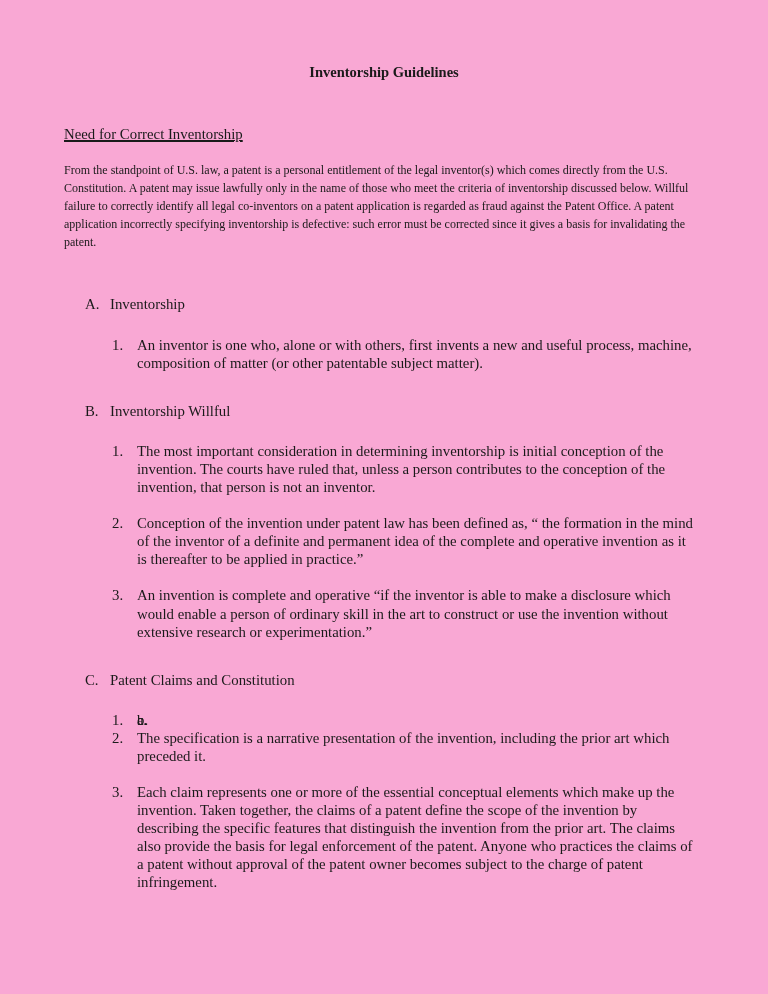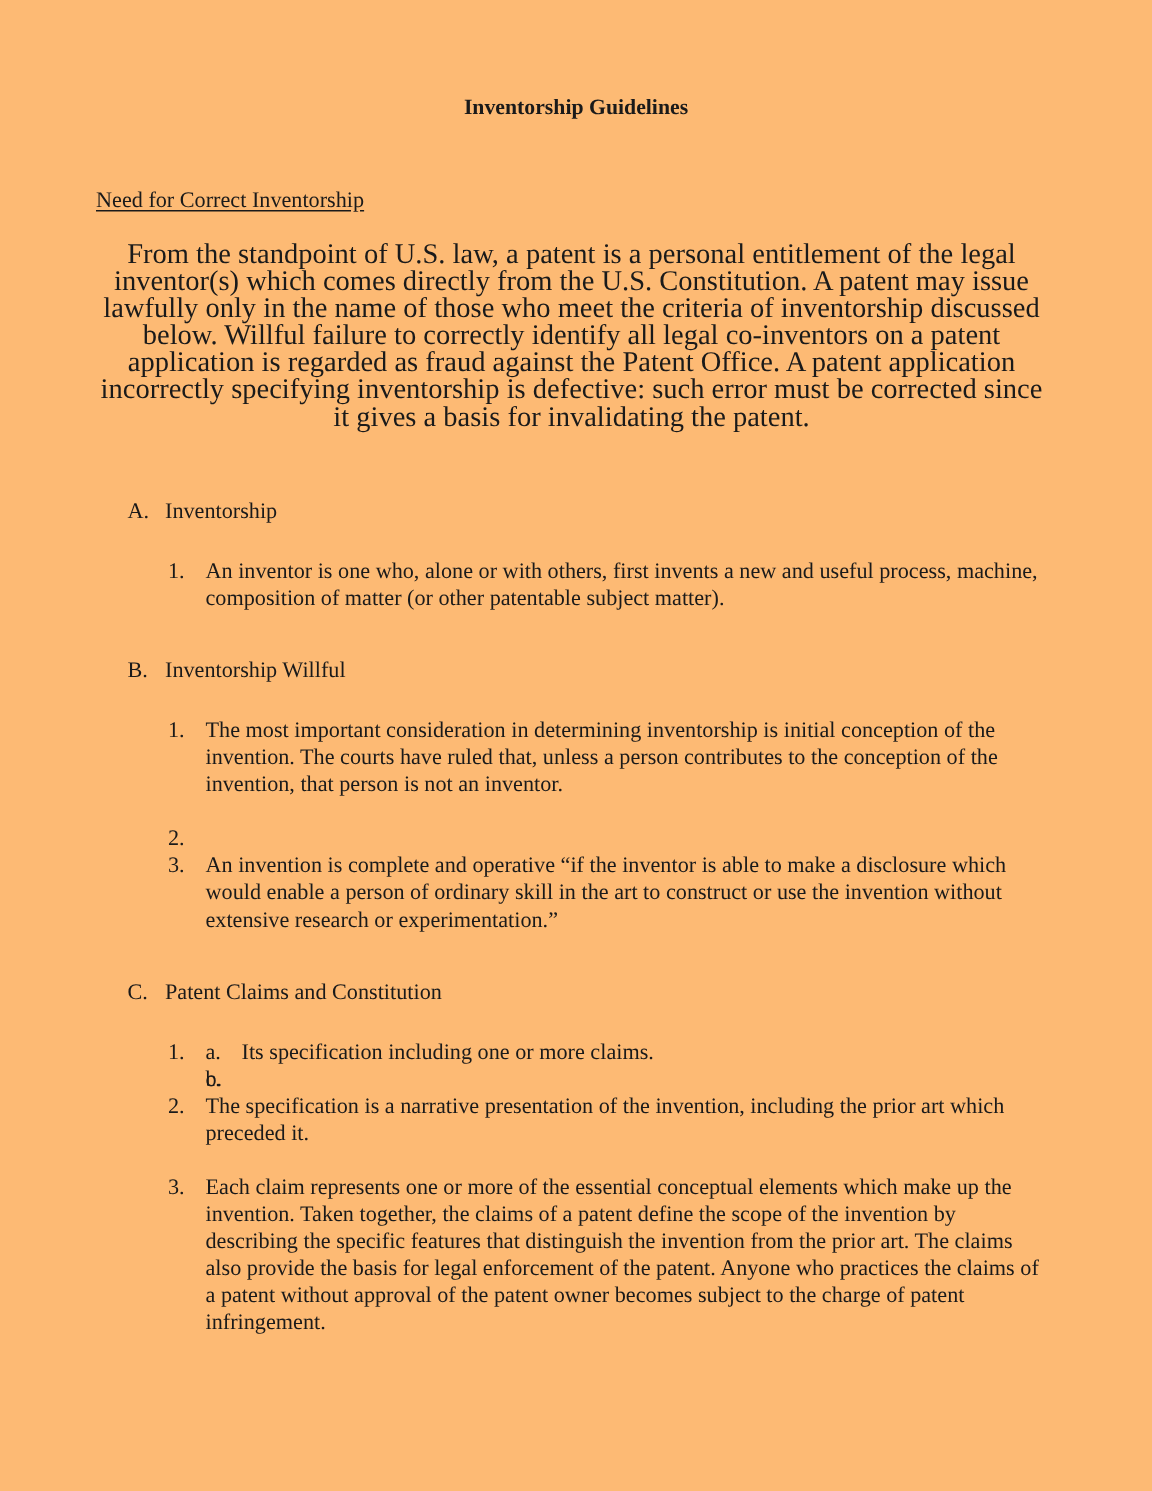--- a/index.html
+++ b/index.html
@@ -12,50 +12,51 @@
     width: 768px;
     height: 994px;
     font-family: "Liberation Serif", "DejaVu Serif", serif;
     color: #1a1a1a;
     overflow: hidden;
   }
   .page {
     position: relative;
     width: 768px;
     height: 994px;
-    background: #fdba74;
+    background: #f9a8d4;
     box-sizing: border-box;
     padding: 0;
   }
   .doc-title {
     text-align: center;
     font-weight: bold;
     font-size: 14.5px;
     line-height: 18px;
     margin: 0;
     padding-top: 63px;
   }
   .section-heading {
     font-size: 14.8px;
     line-height: 18px;
     margin: 0;
     padding-left: 64px;
     padding-top: 0;
+    text-decoration: underline;
   }
   .section-heading span.u {
     text-decoration: underline;
     text-underline-offset: 2px;
   }
   .body-para {
-    font-size: 19px;
+    font-size: 12px;
     line-height: 18.1px;
     margin: 0;
     padding-left: 64px;
     padding-right: 70px;
-    text-align: center;
+    text-align: left;
   }
   
   .lvl-a {
     position: relative;
     font-size: 14.8px;
     line-height: 18.1px;
     padding-left: 110px;
     padding-right: 72px;
     margin: 0;
   }
@@ -146,20 +147,21 @@
 
   <div class="lvl-1">
     <span class="marker">1.</span>
     <span>The most important consideration in determining inventorship is initial conception of the invention. The courts have ruled that, unless a person contributes to the conception of the invention, that person is not an inventor.</span>
   </div>
 
   <div class="gap-md"></div>
 
   <div class="lvl-1">
     <span class="marker">2.</span>
+    <span>Conception of the invention under patent law has been defined as, “ the formation in the mind of the inventor of a definite and permanent idea of the complete and operative invention as it is thereafter to be applied in practice.”</span>
   </div>
 
   <div class="gap-md"></div>
 
   <div class="lvl-1">
     <span class="marker">3.</span>
     <span>An invention is complete and operative “if the inventor is able to make a disclosure which would enable a person of ordinary skill in the art to construct or use the invention without extensive research or experimentation.”</span>
   </div>
 
   <div class="gap-xl"></div>
@@ -170,21 +172,20 @@
   </div>
 
   <div class="gap-lg"></div>
 
   <div class="lvl-1">
     <span class="marker">1.</span>
   </div>
 
   <div class="lvl-abc">
     <span class="marker">a.</span>
-    <span>Its specification including one or more claims.</span>
   </div>
 
   <div class="lvl-abc">
     <span class="marker">b.</span>
   </div>
 
   <div class="lvl-abc">
     <span class="marker">c.</span>
   </div>
 

